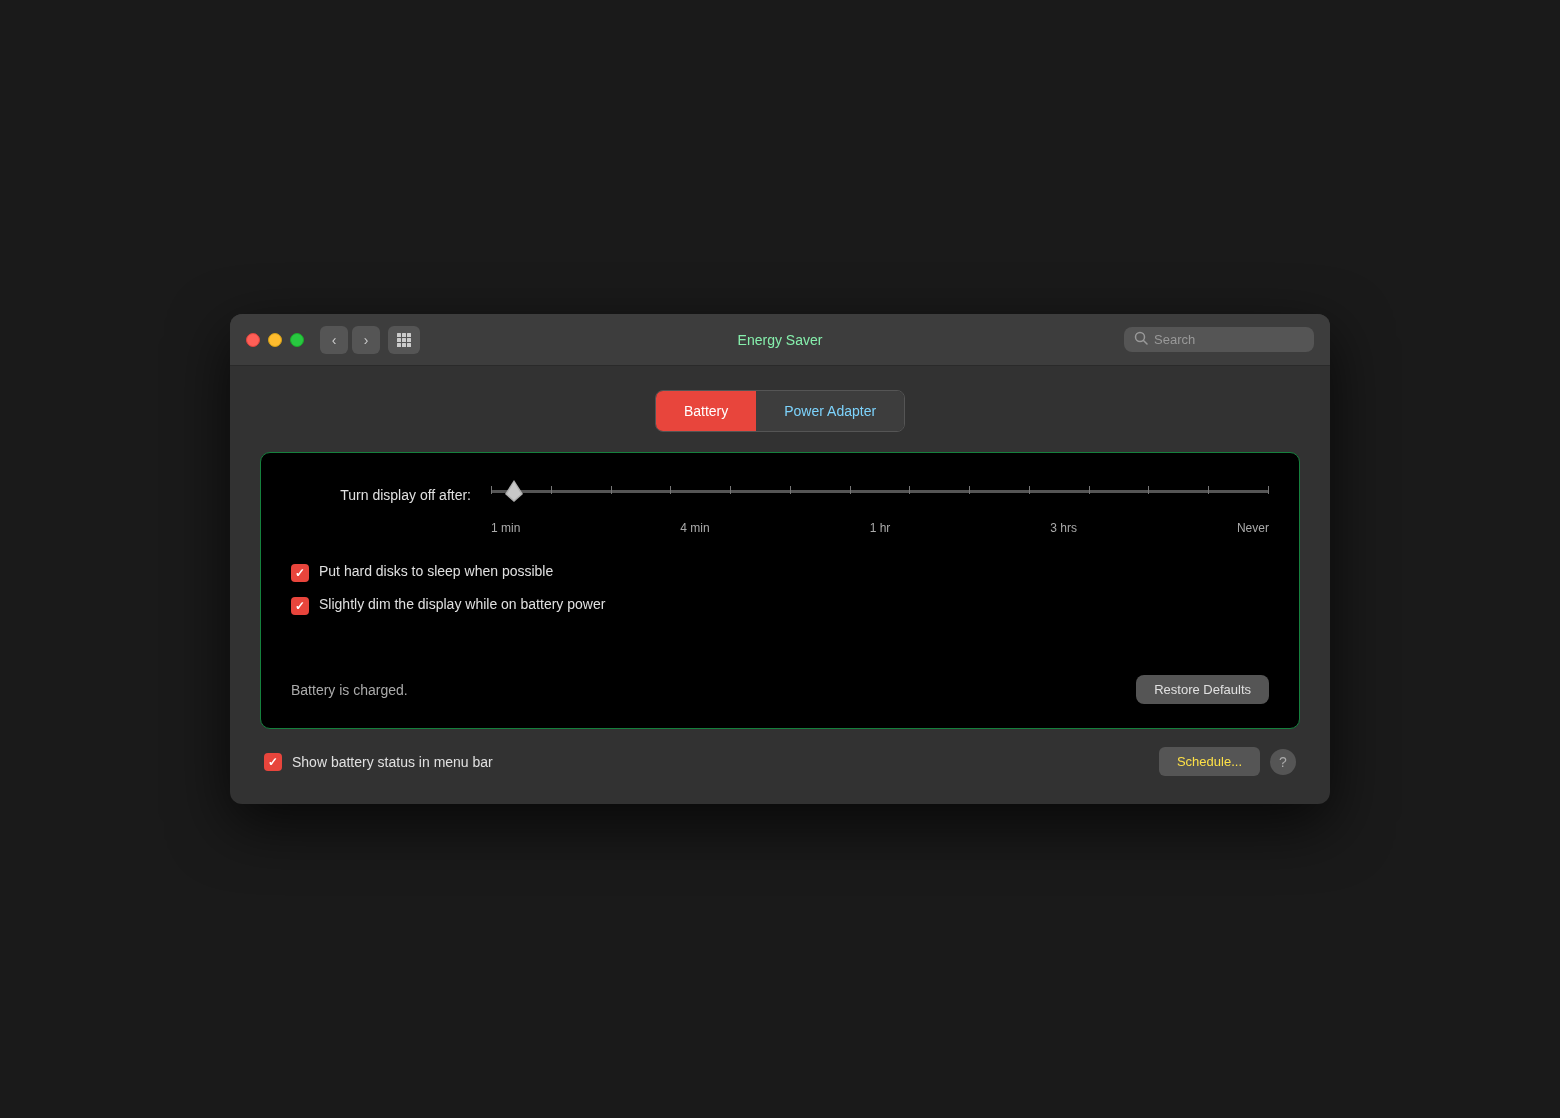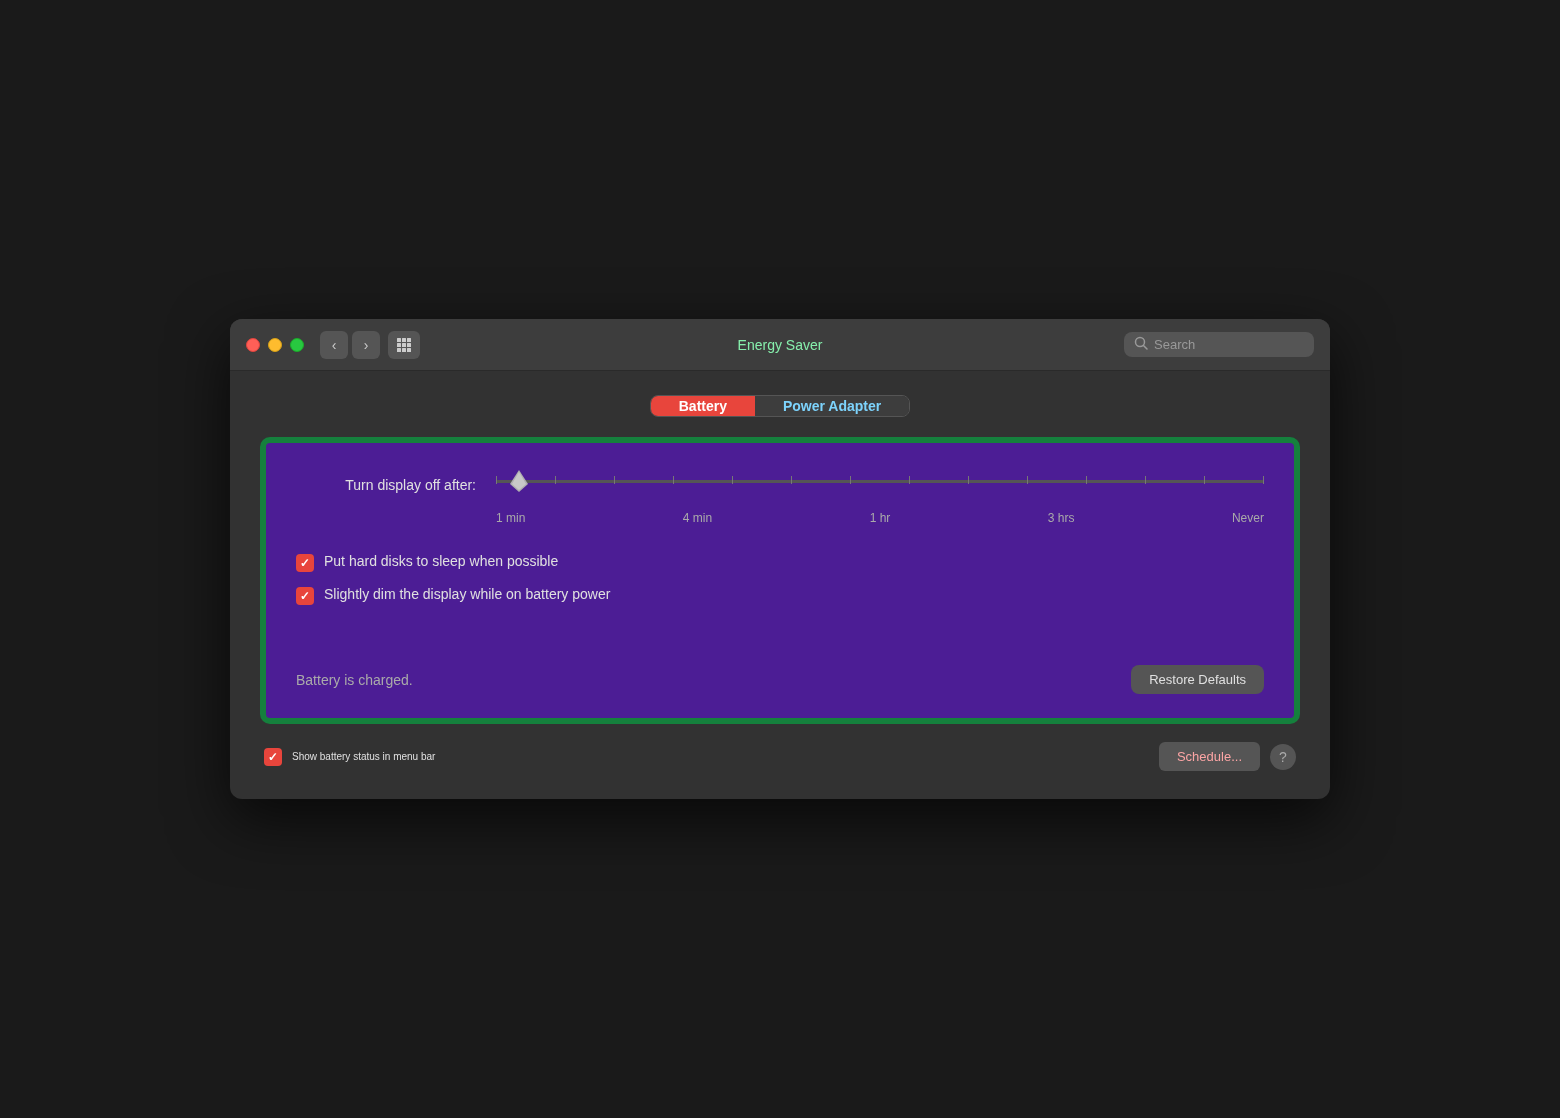--- a/index.html
+++ b/index.html
@@ -116,41 +116,41 @@
       justify-content: center;
       margin-bottom: 20px;
     }
     .tab-group {
       display: flex;
       border-radius: 8px;
       overflow: hidden;
       border: 1px solid #555;
     }
     .tab-btn {
-      padding: 2px 28px;
-      border: none;
-      cursor: pointer;
-      font-size: 14px;
-      font-weight: 700;
+      padding: 12px 28px;
+      border: none;
+      cursor: pointer;
+      font-size: 14px;
+      font-weight: 400;
       transition: background 0.1s;
     }
     .tab-btn.active {
       background: #e8453c;
       color: #fff;
     }
     .tab-btn.inactive {
       background: #3d3d3d;
       color: #7dd3fc;
     }
     
     .panel {
-      background: #4c1d95;
+      background: #000000;
       border-radius: 10px;
       padding: 28px 30px 24px;
-      border: 6px solid #15803d;
+      border: 1px solid #15803d;
     }
     
     .slider-section {
       display: flex;
       align-items: flex-start;
       gap: 20px;
       margin-bottom: 28px;
     }
     .slider-label {
       color: #e0e0e0;
@@ -276,32 +276,32 @@
       margin-top: 18px;
       padding: 0 4px;
     }
     .show-battery-row {
       display: flex;
       align-items: center;
       gap: 10px;
     }
     .show-battery-label {
       color: #e0e0e0;
-      font-size: 10px;
+      font-size: 14px;
     }
     .right-controls {
       display: flex;
       align-items: center;
       gap: 10px;
     }
     .schedule-btn {
       background: #555;
       border: none;
       border-radius: 6px;
-      color: #fca5a5;
+      color: #fde047;
       font-size: 13px;
       padding: 7px 18px;
       cursor: pointer;
     }
     .help-btn {
       width: 26px;
       height: 26px;
       border-radius: 50%;
       background: #555;
       border: none;

